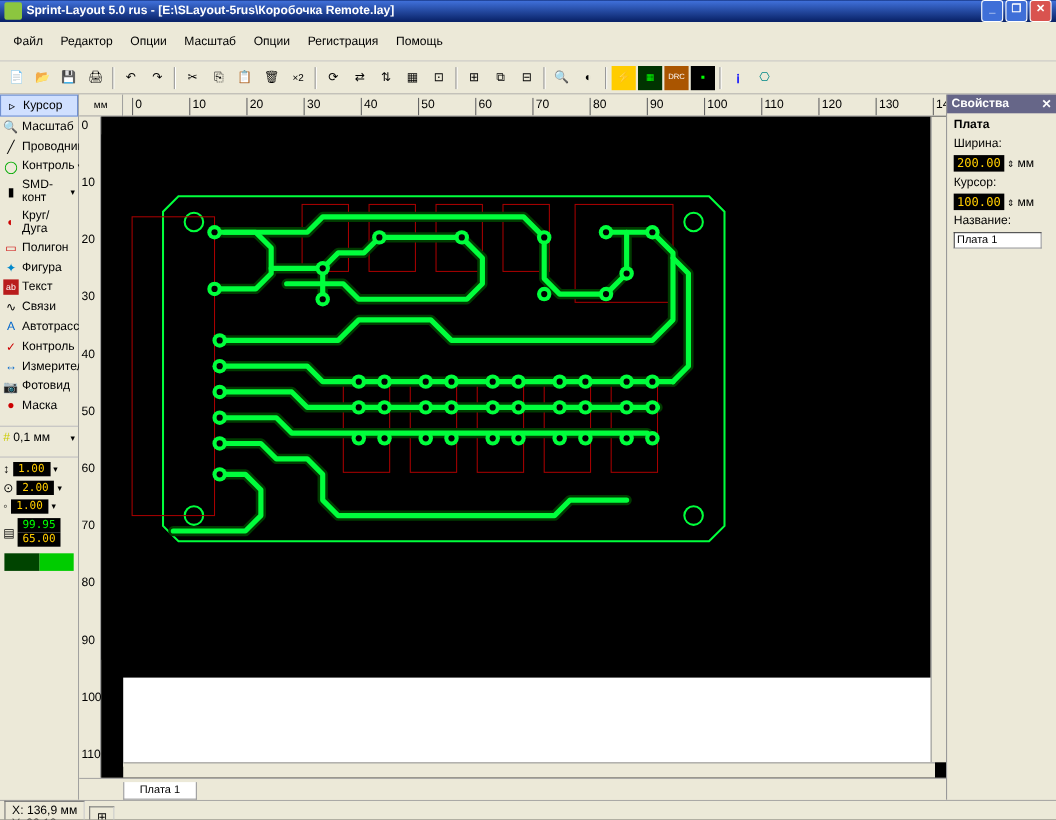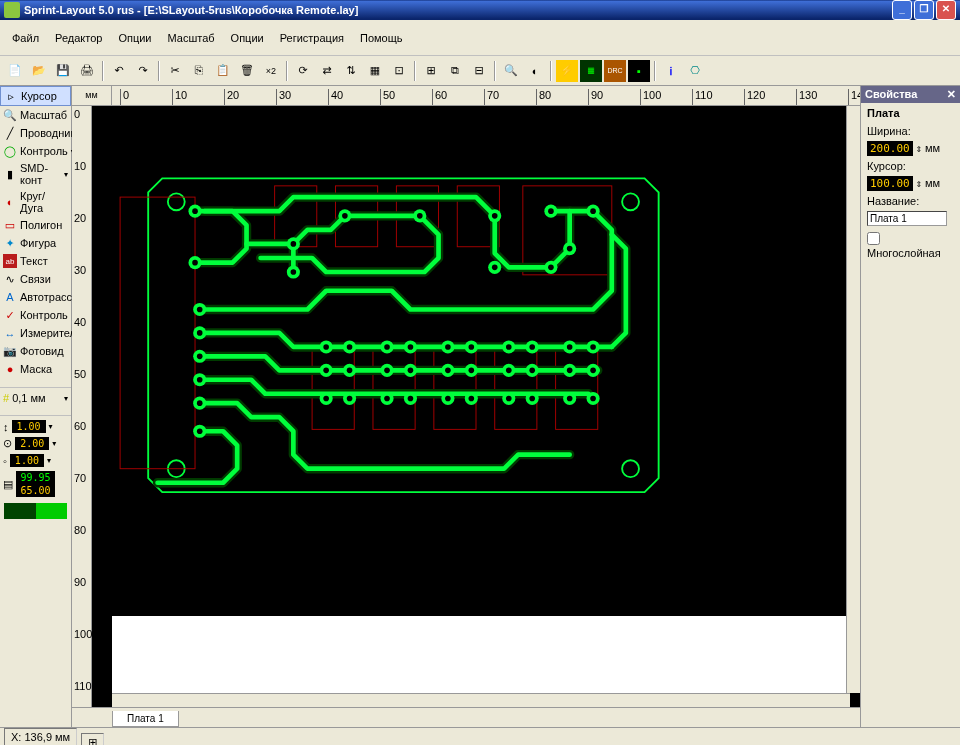--- a/index.html
+++ b/index.html
@@ -427,21 +427,20 @@
         <span>Свойства</span>
         <span>✕</span>
       </div>
     <div class="rplabel">Плата</div>
     <div class="rpfield"><span>Ширина:</span></div>
     <div class="rpfield"><span class="rpval">200.00</span> <span style="font-size:8px">⇕</span> <span>мм</span></div>
     <div class="rpfield"><span>Курсор:</span></div>
     <div class="rpfield"><span class="rpval">100.00</span> <span style="font-size:8px">⇕</span> <span>мм</span></div>
     <div class="rpfield"><span>Название:</span></div>
     <div class="rpfield"><input class="rpinput" value="Плата 1" style=""></div>
-    <div class="rpcheck"><input type="checkbox" style=""> <span>Многослойная</span></div>
   </div>
 </div>
 
 <div class="statusbar">
   <div class="statcell">
     <span>X:</span> <span>136,9 мм</span><br>
     <span>Y:</span> <span>99,12 мм</span>
   </div>
   <div class="statcell">⊞</div>
 </div>

